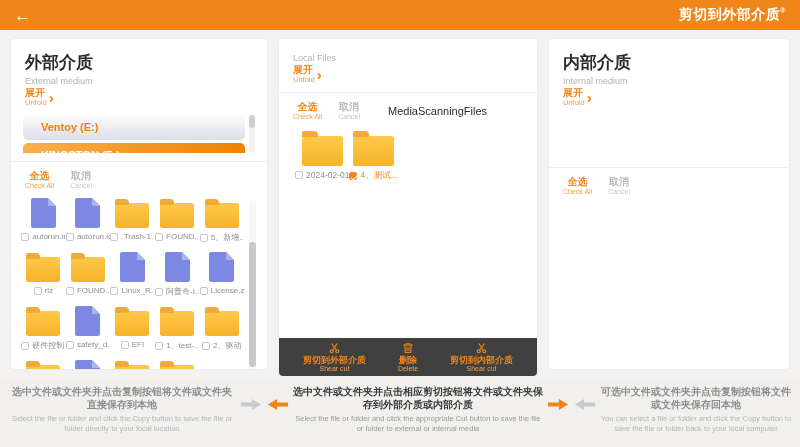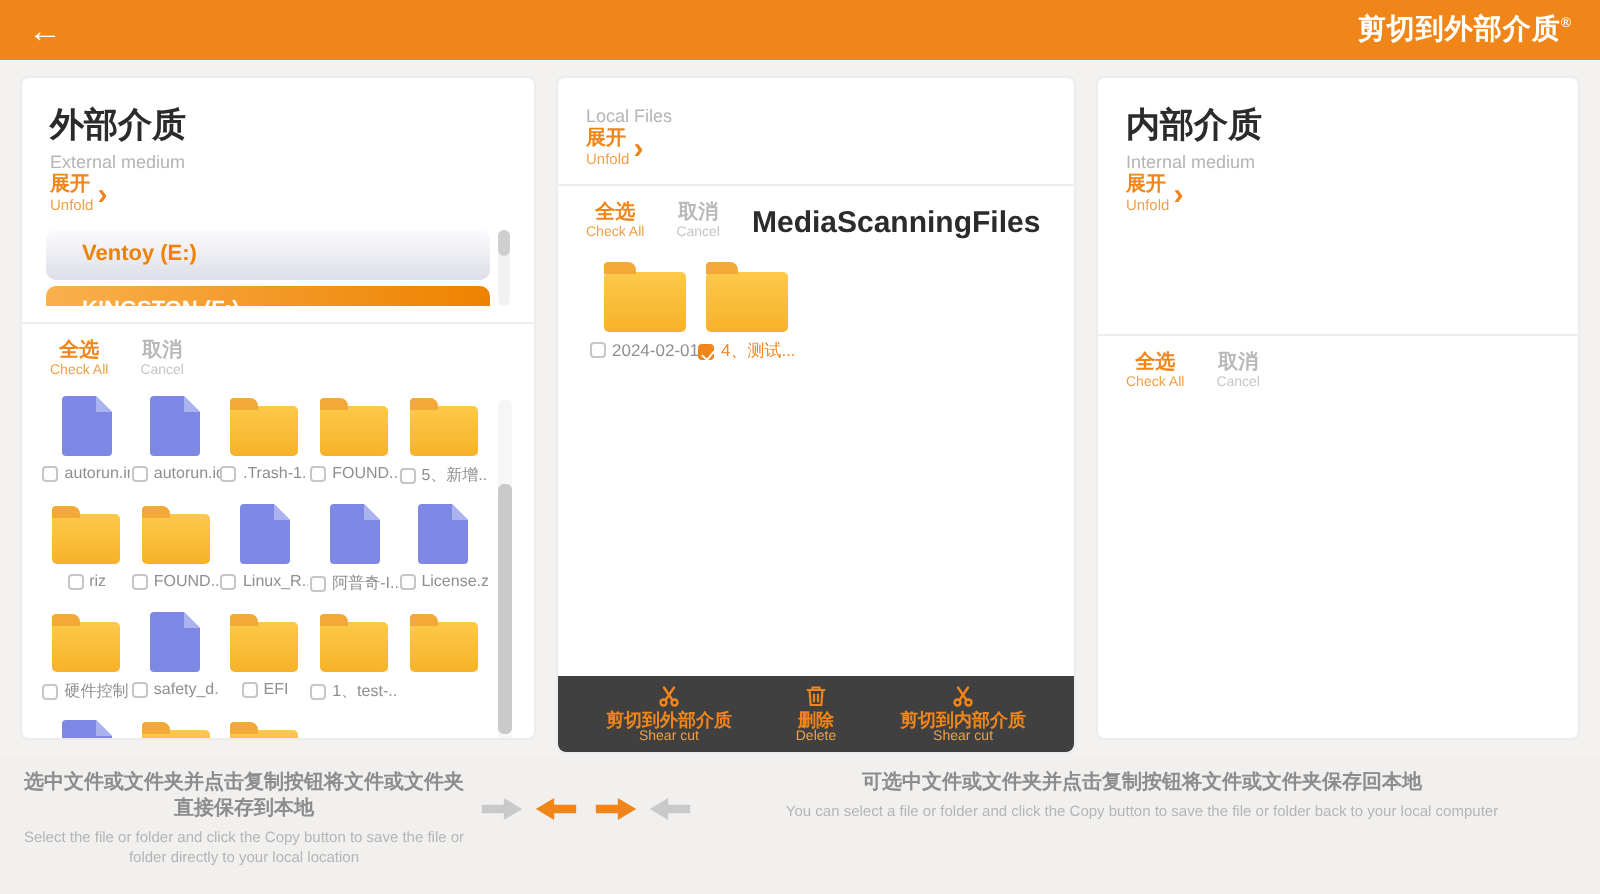--- a/index.html
+++ b/index.html
@@ -38,21 +38,21 @@
   .drive-scroll { position:absolute; right:0; top:0; width:6px; height:38px; background:#f2f2f2; border-radius:3px; }
   .drive-scroll .thumb { position:absolute; top:0; left:0; width:6px; height:13px; background:#cfcfcf; border-radius:3px; }
 
   
   .sel-row { display:flex; gap:16px; padding:2px 4px; align-items:center; }
   .sel-item { cursor:pointer; text-align:center; }
   .sel-zh { font-size:10px; font-weight:bold; line-height:11px; }
   .sel-en { font-size:7px; line-height:9px; }
   .sel-orange .sel-zh { color:#f08519; } .sel-orange .sel-en { color:#f0a04a; }
   .sel-gray .sel-zh { color:#b9b9b9; }  .sel-gray .sel-en { color:#c6c6c6; }
-  .cur-folder { font-size:15px; font-weight:bold; color:#2b2b2b; }
+  .cur-folder { font-size:11px; font-weight:normal; color:#2b2b2b; margin-left:12px; }
 
   
   .grid-wrap { position:relative; margin-top:6px; padding-right:13px; }
   .grid { display:grid; grid-template-columns:repeat(5,1fr); row-gap:9px; }
   .cell { cursor:pointer; }
   .cell-icon { position:relative; margin:5px auto 0 auto; }
   .cell-icon[data-icon="folder"] { width:34px; height:25px; background:linear-gradient(#fdc94a,#f7b22a); border-radius:2.5px; }
   .cell-icon[data-icon="folder"]::before { content:""; position:absolute; top:-4px; left:0; width:14px; height:6px; background:#f2a937; border-radius:2px 4px 0 0; }
   .cell-icon[data-icon="file"] { width:25px; height:30px; margin-top:0; background:#7d88e4; border-radius:2px; }
   .cell-icon[data-icon="file"]::before { content:""; position:absolute; top:0; right:0; width:0; height:0; border-top:8px solid #fff; border-left:8px solid transparent; }
@@ -234,20 +234,27 @@
           </div>
         <div class="cell">
             <div class="cell-icon" data-icon="folder"></div>
             <div class="cell-row">
               <span class="cb"></span>
               <span class="cell-label">1、test-...</span>
             </div>
           </div>
         <div class="cell">
             <div class="cell-icon" data-icon="folder"></div>
+            <div class="cell-row">
+              <span class="cb"></span>
+              <span class="cell-label">2、驱动</span>
+            </div>
+          </div>
+        <div class="cell">
+            <div class="cell-icon" data-icon="folder"></div>
           </div>
         <div class="cell">
             <div class="cell-icon" data-icon="file"></div>
           </div>
         <div class="cell">
             <div class="cell-icon" data-icon="folder"></div>
           </div>
         <div class="cell">
             <div class="cell-icon" data-icon="folder"></div>
           </div>
@@ -375,20 +382,24 @@
     <div class="f-en">Select the file or folder and click the Copy button to save the file or folder directly to your local location</div>
   </div>
   <div class="f-arrows">
     <svg width="22" height="13" viewBox="0 0 24 13">
         <path d="M1 4.2h12V0.5l10 6L13 12.5V8.8H1z" fill="#c9c9c9"></path>
       </svg>
     <svg width="22" height="13" viewBox="0 0 24 13" style="transform:scaleX(-1)">
         <path d="M1 4.2h12V0.5l10 6L13 12.5V8.8H1z" fill="#f08519"></path>
       </svg>
   </div>
+  <div class="f-block f-dark f-center">
+    <div class="f-zh">选中文件或文件夹并点击相应剪切按钮将文件或文件夹保存到外部介质或内部介质</div>
+    <div class="f-en">Select the file or folder and click the appropriate Cut button to save the file or folder to external or internal media</div>
+  </div>
   <div class="f-arrows">
     <svg width="22" height="13" viewBox="0 0 24 13">
         <path d="M1 4.2h12V0.5l10 6L13 12.5V8.8H1z" fill="#f08519"></path>
       </svg>
     <svg width="22" height="13" viewBox="0 0 24 13" style="transform:scaleX(-1)">
         <path d="M1 4.2h12V0.5l10 6L13 12.5V8.8H1z" fill="#c9c9c9"></path>
       </svg>
   </div>
   <div class="f-block f-muted f-right">
     <div class="f-zh">可选中文件或文件夹并点击复制按钮将文件或文件夹保存回本地</div>

